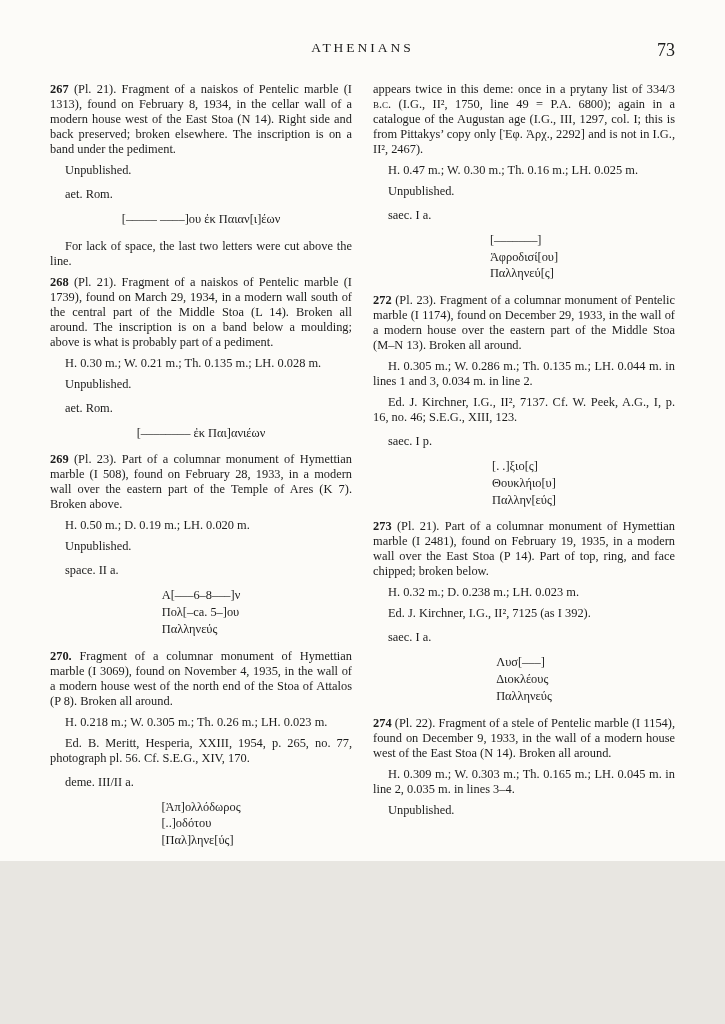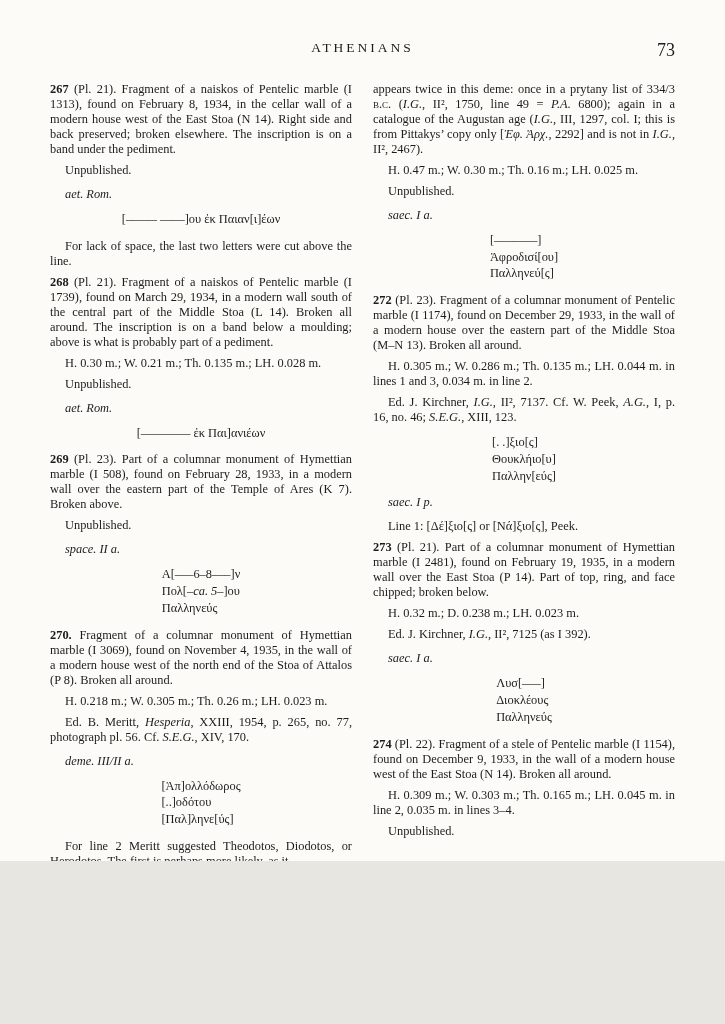--- a/index.html
+++ b/index.html
@@ -41,21 +41,21 @@
     text-align:justify;
   }
   .block { margin:0 0 6px 0; }
   .style-entry { }
   .style-para { }
   .style-indent { text-indent:15px; }
   .style-label { text-indent:15px; margin:9px 0 9px 0; }
   .style-greek { text-align:center; margin:9px 0 11px 0; text-indent:0; }
   .greek-lines { display:inline-block; text-align:left; }
   .greek-line { line-height:1.35; }
-  .it { font-style:italic; }
+  .it { }
   .bd { font-weight:bold; }
   .sc { font-variant:small-caps; }
 </style>
 </head>
 <body>
 
 <div class="page">
   <div class="page-header">
     <div class="page-title">ATHENIANS</div>
     <div class="page-number">73</div>
@@ -66,42 +66,42 @@
         <div class="block style-indent"><span>Unpublished.</span></div>
         <div class="block style-label"><span class="it">aet. Rom.</span></div>
         <div class="block style-greek"><div class="greek-lines"><div class="greek-line"><span>[––––– ––––]ου ἐκ Παιαν[ι]έων</span></div></div></div>
         <div class="block style-indent"><span>For lack of space, the last two letters were cut above the line.</span></div>
         <div class="block style-entry"><span class="bd">268</span><span> (Pl. 21). Fragment of a naiskos of Pentelic marble (I 1739), found on March 29, 1934, in a modern wall south of the central part of the Middle Stoa (L 14). Broken all around. The inscription is on a band below a moulding; above is what is probably part of a pediment.</span></div>
         <div class="block style-indent"><span>H. 0.30 m.; W. 0.21 m.; Th. 0.135 m.; LH. 0.028 m.</span></div>
         <div class="block style-indent"><span>Unpublished.</span></div>
         <div class="block style-label"><span class="it">aet. Rom.</span></div>
         <div class="block style-greek"><div class="greek-lines"><div class="greek-line"><span>[–––––––– ἐκ Παι]ανιέων</span></div></div></div>
         <div class="block style-entry"><span class="bd">269</span><span> (Pl. 23). Part of a columnar monument of Hymettian marble (I 508), found on February 28, 1933, in a modern wall over the eastern part of the Temple of Ares (K 7). Broken above.</span></div>
+        <div class="block style-indent"><span>H. 0.50 m.; D. 0.19 m.; LH. 0.020 m.</span></div>
         <div class="block style-indent"><span>Unpublished.</span></div>
         <div class="block style-label"><span class="it">space. II a.</span></div>
         <div class="block style-greek"><div class="greek-lines"><div class="greek-line"><span>Α[–––6–8–––]ν</span></div><div class="greek-line"><span>Πολ[–</span><span class="it">ca. 5</span><span>–]ου</span></div><div class="greek-line"><span>Παλληνεύς</span></div></div></div>
         <div class="block style-entry"><span class="bd">270.</span><span> Fragment of a columnar monument of Hymettian marble (I 3069), found on November 4, 1935, in the wall of a modern house west of the north end of the Stoa of Attalos (P 8). Broken all around.</span></div>
         <div class="block style-indent"><span>H. 0.218 m.; W. 0.305 m.; Th. 0.26 m.; LH. 0.023 m.</span></div>
         <div class="block style-indent"><span>Ed. B. Meritt, </span><span class="it">Hesperia</span><span>, XXIII, 1954, p. 265, no. 77, photograph pl. 56. Cf. </span><span class="it">S.E.G.</span><span>, XIV, 170.</span></div>
         <div class="block style-label"><span class="it">deme. III/II a.</span></div>
         <div class="block style-greek"><div class="greek-lines"><div class="greek-line"><span>[Ἀπ]ολλόδωρος</span></div><div class="greek-line"><span>[..]οδότου</span></div><div class="greek-line"><span>[Παλ]ληνε[ύς]</span></div></div></div>
         <div class="block style-indent"><span>For line 2 Meritt suggested Theodotos, Diodotos, or Herodotos. The first is perhaps more likely, as it</span></div>
       </div>
     <div class="column">
         <div class="block style-para"><span>appears twice in this deme: once in a prytany list of 334/3 </span><span class="sc">b.c.</span><span> (</span><span class="it">I.G.</span><span>, II², 1750, line 49 = </span><span class="it">P.A.</span><span> 6800); again in a catalogue of the Augustan age (</span><span class="it">I.G.</span><span>, III, 1297, col. I; this is from Pittakys’ copy only [</span><span class="it">Ἐφ. Ἀρχ.</span><span>, 2292] and is not in </span><span class="it">I.G.</span><span>, II², 2467).</span></div>
         <div class="block style-indent"><span>H. 0.47 m.; W. 0.30 m.; Th. 0.16 m.; LH. 0.025 m.</span></div>
         <div class="block style-indent"><span>Unpublished.</span></div>
         <div class="block style-label"><span class="it">saec. I a.</span></div>
         <div class="block style-greek"><div class="greek-lines"><div class="greek-line"><span>[–––––––]</span></div><div class="greek-line"><span>Ἀφροδισί[ου]</span></div><div class="greek-line"><span>Παλληνεύ[ς]</span></div></div></div>
         <div class="block style-entry"><span class="bd">272</span><span> (Pl. 23). Fragment of a columnar monument of Pentelic marble (I 1174), found on December 29, 1933, in the wall of a modern house over the eastern part of the Middle Stoa (M–N 13). Broken all around.</span></div>
         <div class="block style-indent"><span>H. 0.305 m.; W. 0.286 m.; Th. 0.135 m.; LH. 0.044 m. in lines 1 and 3, 0.034 m. in line 2.</span></div>
         <div class="block style-indent"><span>Ed. J. Kirchner, </span><span class="it">I.G.</span><span>, II², 7137. Cf. W. Peek, </span><span class="it">A.G.</span><span>, I, p. 16, no. 46; </span><span class="it">S.E.G.</span><span>, XIII, 123.</span></div>
+        <div class="block style-label"><span class="it">saec. I p.</span></div>
         <div class="block style-greek"><div class="greek-lines"><div class="greek-line"><span>[. .]ξιο[ς]</span></div><div class="greek-line"><span>Θουκλήιο[υ]</span></div><div class="greek-line"><span>Παλλην[εύς]</span></div></div></div>
-        <div class="block style-label"><span class="it">saec. I p.</span></div>
-        <div class="block style-indent"><span>Line 1: [Δέ]ξιο[ς] or [Νά]ξιο[ς], Peek.</span></div>
         <div class="block style-entry"><span class="bd">273</span><span> (Pl. 21). Part of a columnar monument of Hymettian marble (I 2481), found on February 19, 1935, in a modern wall over the East Stoa (P 14). Part of top, ring, and face chipped; broken below.</span></div>
         <div class="block style-indent"><span>H. 0.32 m.; D. 0.238 m.; LH. 0.023 m.</span></div>
         <div class="block style-indent"><span>Ed. J. Kirchner, </span><span class="it">I.G.</span><span>, II², 7125 (as I 392).</span></div>
         <div class="block style-label"><span class="it">saec. I a.</span></div>
         <div class="block style-greek"><div class="greek-lines"><div class="greek-line"><span>Λυσ[–––]</span></div><div class="greek-line"><span>Διοκλέους</span></div><div class="greek-line"><span>Παλληνεύς</span></div></div></div>
         <div class="block style-entry"><span class="bd">274</span><span> (Pl. 22). Fragment of a stele of Pentelic marble (I 1154), found on December 9, 1933, in the wall of a modern house west of the East Stoa (N 14). Broken all around.</span></div>
         <div class="block style-indent"><span>H. 0.309 m.; W. 0.303 m.; Th. 0.165 m.; LH. 0.045 m. in line 2, 0.035 m. in lines 3–4.</span></div>
         <div class="block style-indent"><span>Unpublished.</span></div>
       </div>
   </div>

